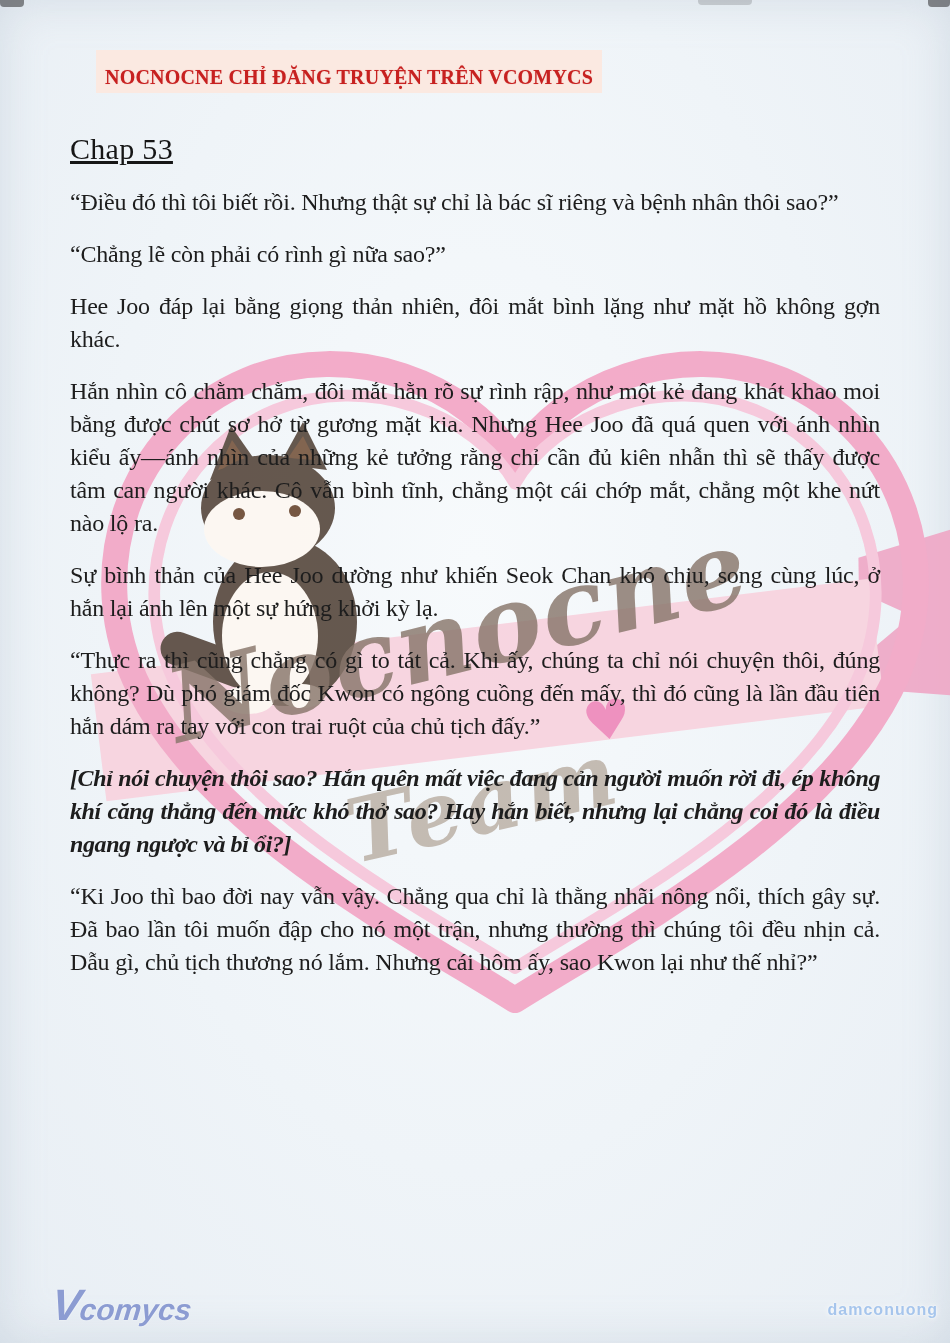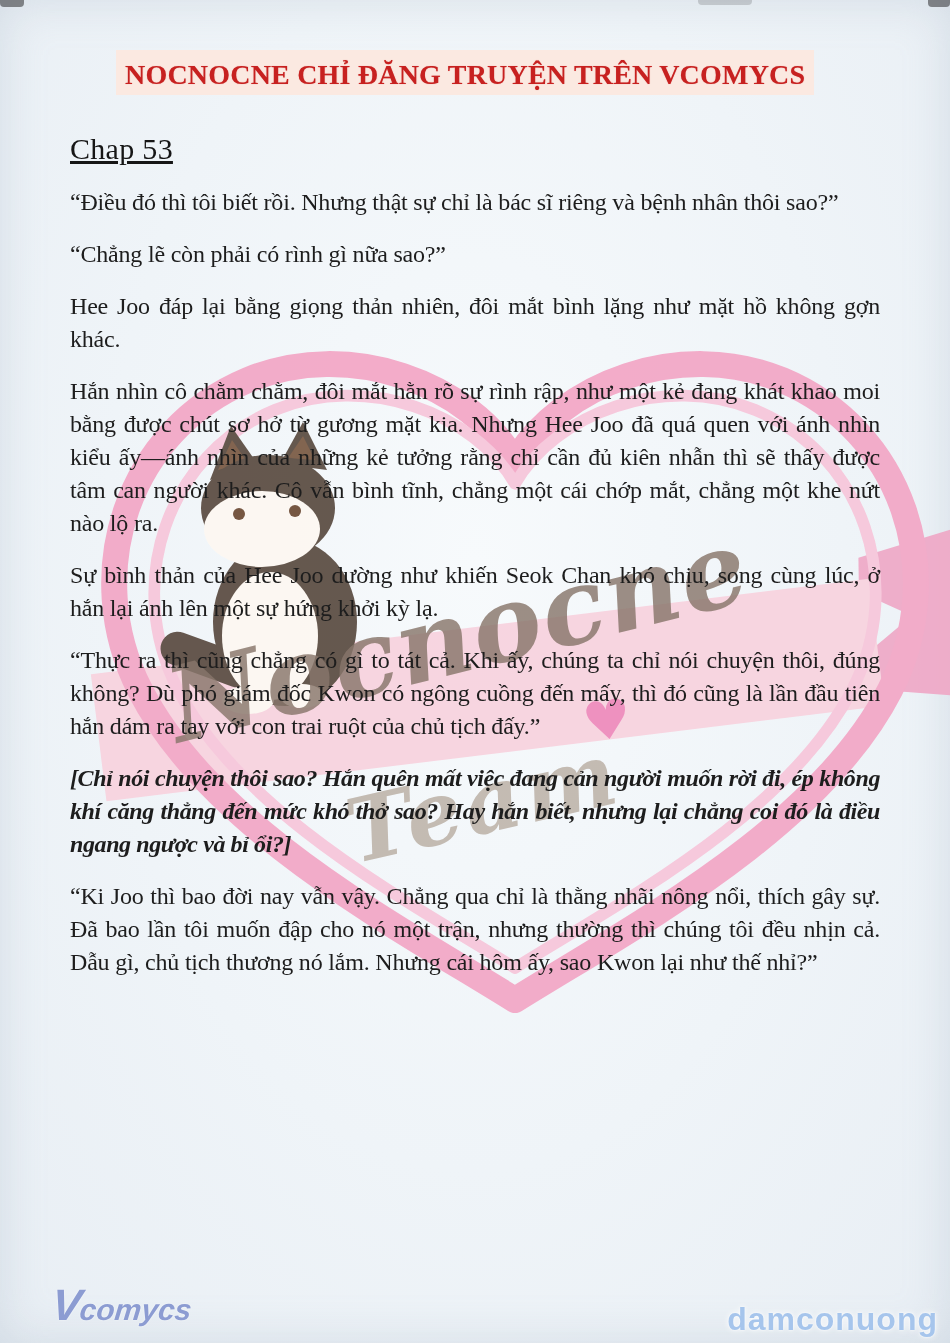--- a/index.html
+++ b/index.html
@@ -29,24 +29,24 @@
     transform:rotate(-13deg);letter-spacing:4px;white-space:nowrap;
   }
   .wm-heart-small{
     position:absolute;left:583px;top:694px;font-size:54px;line-height:1;
     color:#ee8abb;transform:rotate(-8deg);
     font-family:"DejaVu Sans",sans-serif;
   }
 
   
   .header-badge{
-    position:absolute;left:116px;top:50px;z-index:3;
+    position:absolute;left:96px;top:50px;z-index:3;
     background:#fbe9e1;color:#c72120;
-    font-family:"Liberation Serif",serif;font-weight:700;font-size:28px;
-    padding:9px 9px 4px;letter-spacing:.2px;white-space:nowrap;
+    font-family:"Liberation Serif",serif;font-weight:700;font-size:20px;
+    padding:16px 9px 4px;letter-spacing:.2px;white-space:nowrap;
     text-shadow:0 0 1px rgba(199,33,32,.4);
   }
   .chap{
     position:absolute;left:70px;top:132px;z-index:3;
     font-size:30px;color:#161616;letter-spacing:.3px;text-decoration:underline;
   }
 
   
   .content{
     position:absolute;left:70px;right:65px;top:186px;z-index:2;
@@ -61,21 +61,21 @@
     position:absolute;left:52px;top:1280px;z-index:3;
     font-family:"Liberation Sans",sans-serif;font-style:italic;font-weight:700;
     color:#8c9cd2;letter-spacing:-1px;white-space:nowrap;
     transform:skewX(-6deg);
     text-shadow:0 0 2px rgba(255,255,255,.8);
   }
   .logo-vcomycs .v{font-size:44px;}
   .logo-vcomycs .rest{font-size:30px;letter-spacing:0;}
   .credit{
     position:absolute;right:12px;top:1301px;z-index:3;
-    font-family:"Liberation Sans",sans-serif;font-weight:700;font-size:32px;
+    font-family:"Liberation Sans",sans-serif;font-weight:700;font-size:16px;
     color:#a6c5ec;letter-spacing:1px;
     text-shadow:0 0 6px rgba(255,255,255,.95),0 0 2px #ffffff;
   }
 </style>
 </head>
 <body>
 
 <div class="page">
 
   <div class="speck s1"></div>

